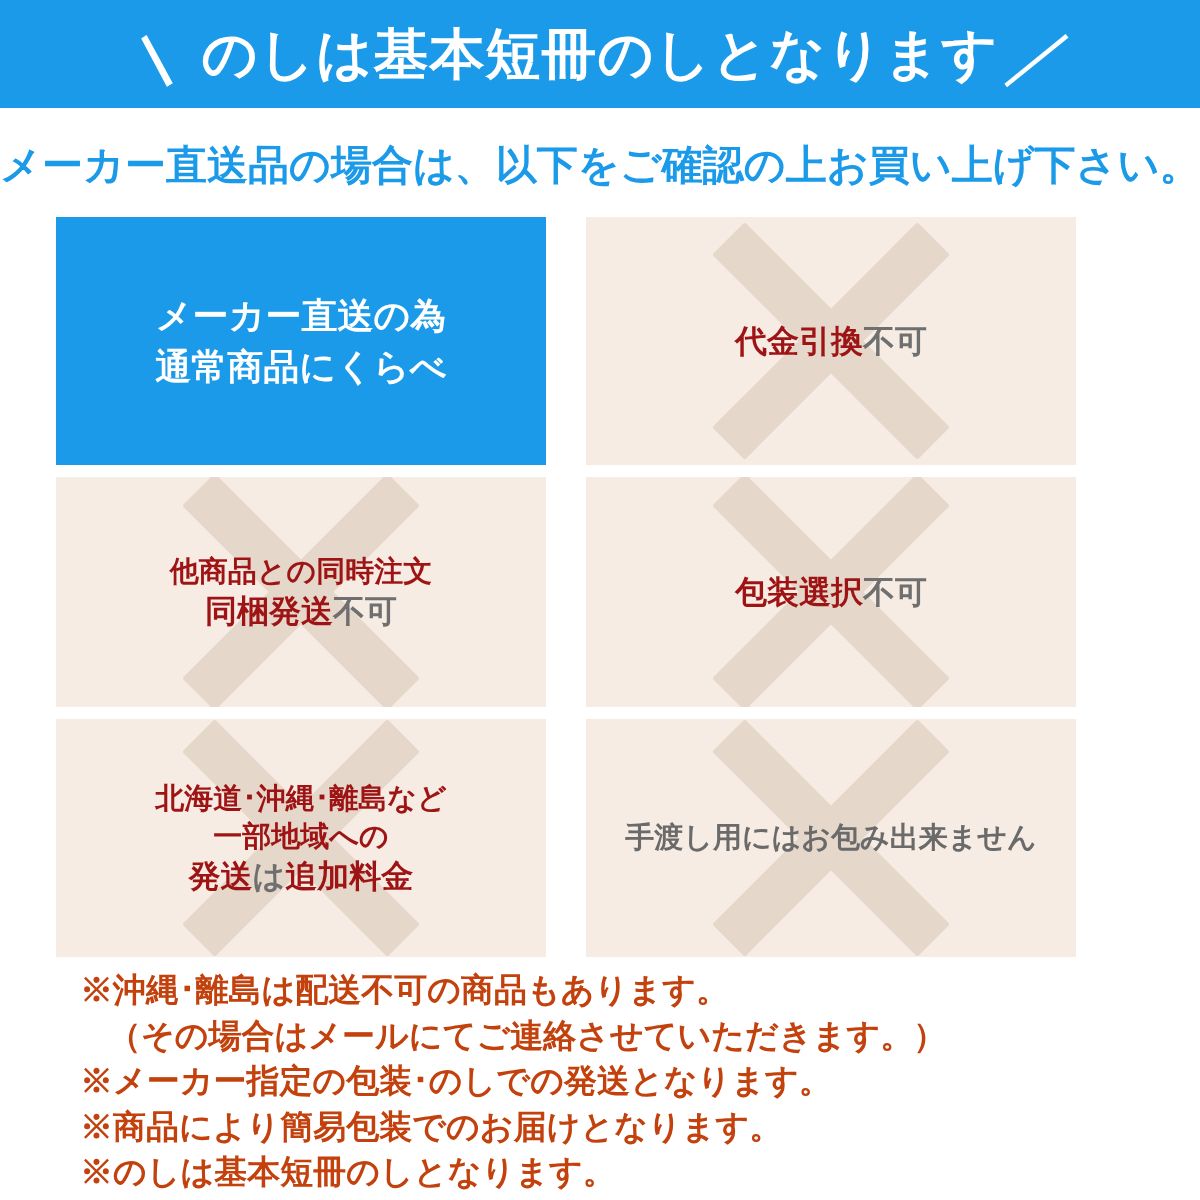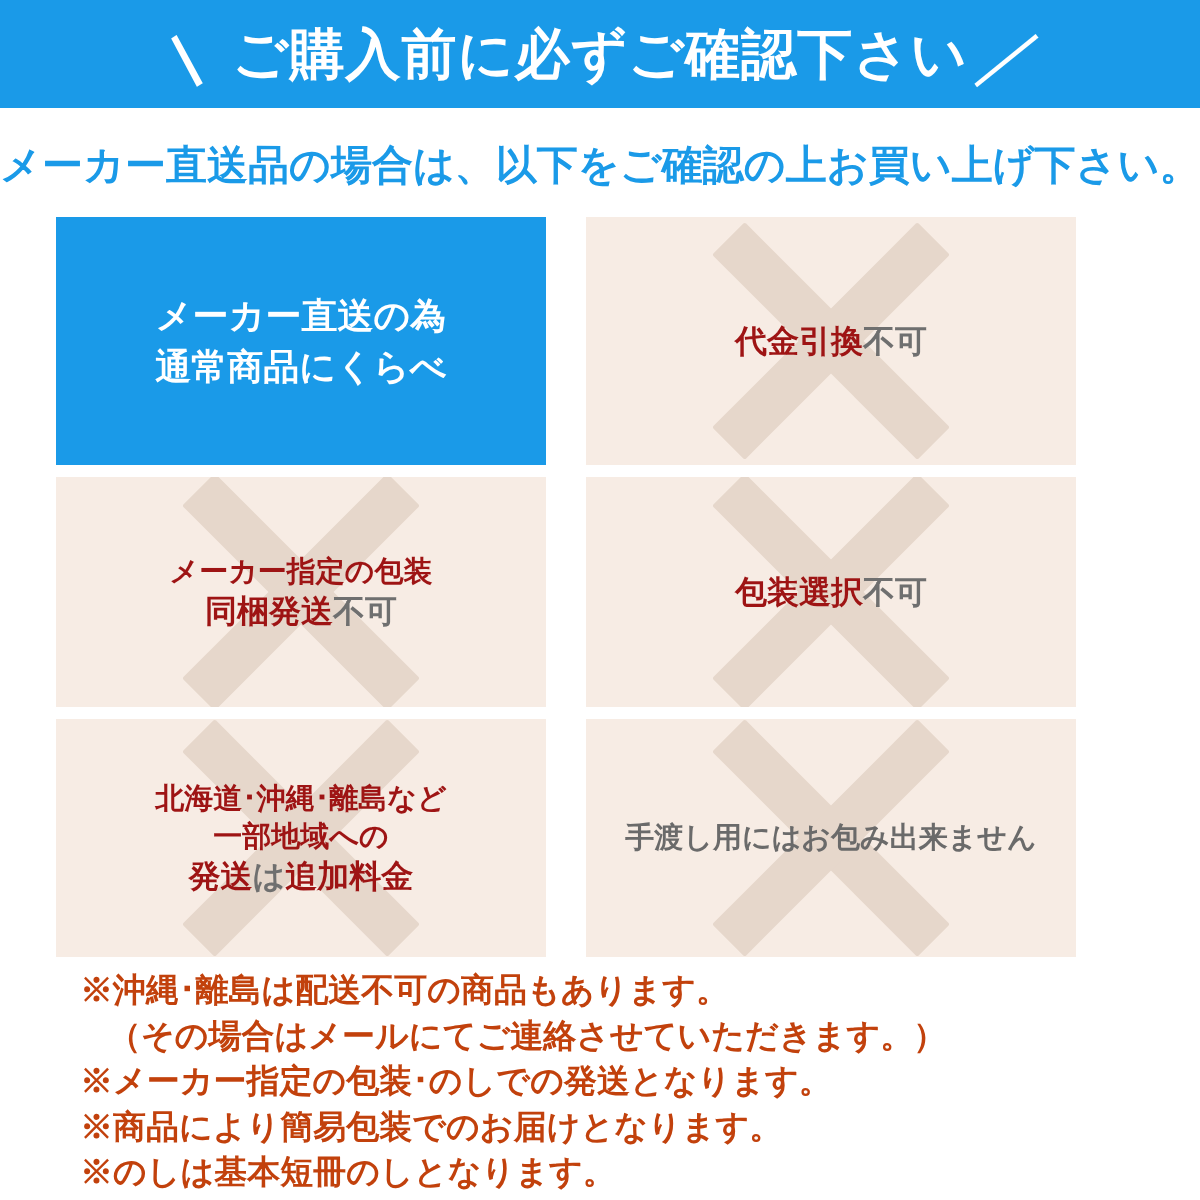--- a/index.html
+++ b/index.html
@@ -163,21 +163,21 @@
     padding-left: 28px;
   }
 </style>
 </head>
 <body>
 
 <div class="page">
 
   <div class="header">
     <span class="slash left">＼</span>
-    <span class="header-title">ご購入前に必ずご確認下さい</span>
+    <span class="header-title">のしは基本短冊のしとなります</span>
     <span class="slash right">／</span>
   </div>
 
   <div class="lead">メーカー直送品の場合は、以下をご確認の上お買い上げ下さい。</div>
 
   <div class="grid">
 
     <div class="card blue">
       <div class="content">
         <div class="blue-line">メーカー直送の為</div>
@@ -194,21 +194,21 @@
         <div class="big-line"><span>代金引換</span><span class="suffix">不可</span></div>
       </div>
     </div>
 
     <div class="card">
       <div class="x-mark">
           <span class="a"></span>
           <span class="b"></span>
         </div>
       <div class="content">
-        <div class="small-line">メーカー指定の包装</div>
+        <div class="small-line">他商品との同時注文</div>
         <div class="big-line"><span>同梱発送</span><span class="suffix">不可</span></div>
       </div>
     </div>
 
     <div class="card">
       <div class="x-mark">
           <span class="a"></span>
           <span class="b"></span>
         </div>
       <div class="content">

